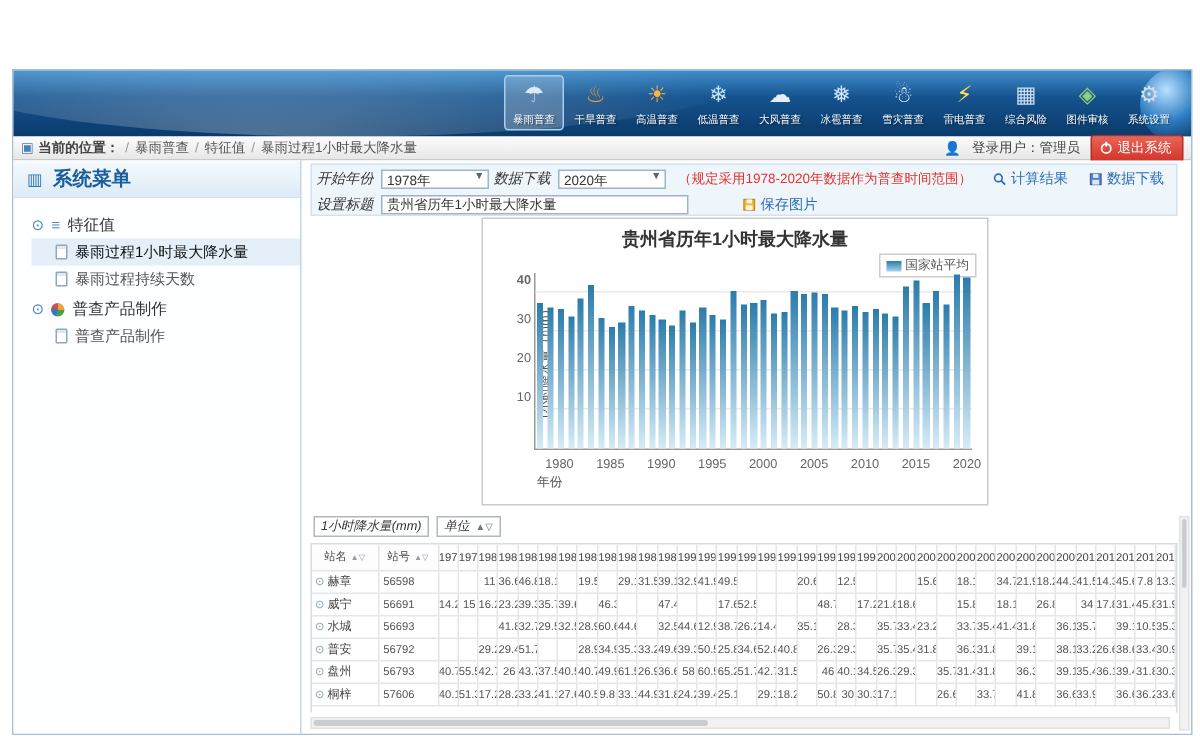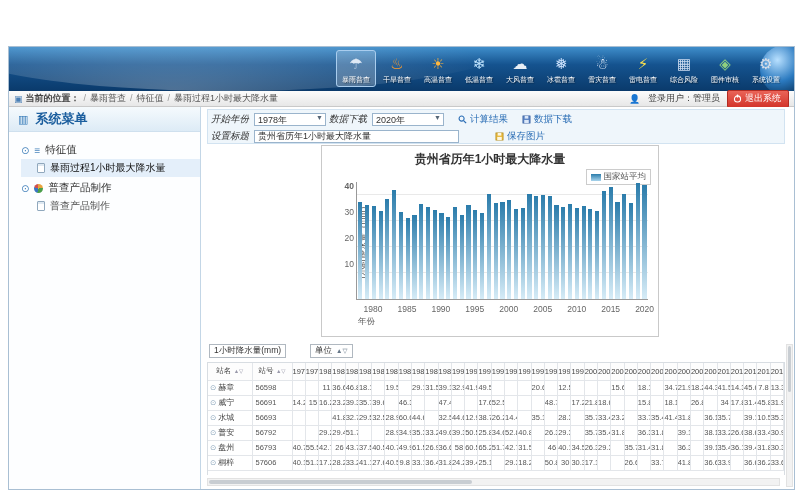--- a/index.html
+++ b/index.html
@@ -86,21 +86,21 @@
   .gridline { position:absolute; left:0; right:0; height:1px; background:#e9e9e9; }
   .ytick { position:absolute; left:-17px; width:14px; text-align:right; font-size:8.5px; color:#666; transform:translateY(-4px); }
   .bar { position:absolute; bottom:0; background:linear-gradient(#2b7cab,#d6ecf7); }
   .xtick { position:absolute; top:2px; font-size:8.5px; color:#666; transform:translateX(-50%); }
   #xlabels { position:absolute; left:34px; right:10px; bottom:22px; height:12px; }
   #x-axis-name { position:absolute; left:36px; bottom:8px; font-size:8.5px; color:#555; }
   #y-axis-name { position:absolute; left:-23px; top:50%; font-size:8.5px; color:#555;
     transform:translateY(-50%) rotate(-90deg); white-space:nowrap; transform-origin:center; margin-left:26px; }
 
   
-  #table-controls { position:absolute; left:7px; top:237px; display:flex; gap:24px; }
+  #table-controls { position:absolute; left:7px; top:237px; display:flex; gap:5px;font-style:italic; }
   .tctrl { height:14px; background:#fff; border:1px solid #b0b8c0; font-size:8.5px; color:#333;
     display:flex; align-items:center; gap:4px; padding:0 4px; cursor:pointer; }
   .tctrl .arrow { font-size:6.5px; color:#678; }
   #grid-wrap { position:absolute; left:5px; right:9px; top:255px; bottom:14px; overflow:hidden;
     border:1px solid #d8dde2; border-bottom:none; }
   table { border-collapse:collapse; table-layout:fixed; width:100%; }
   th,td { border-right:1px solid #e3e6ea; border-bottom:1px solid #e3e6ea; overflow:hidden; white-space:nowrap; }
   th { height:17px; font-size:7.5px; font-weight:normal; color:#444; background:#fdfdfd; text-align:center; }
   th.sortable span.sorticons { font-size:5.5px; color:#99a; margin-left:1px; }
   td { height:15px; font-size:7.5px; color:#555; text-align:right; padding-right:1px; }
@@ -201,20 +201,24 @@
         <div class="sb-group">
           <div class="sb-group-row">
             <span class="toggle-icon">⊙</span>
             <span class="list-icon">≡</span>
             <span>特征值</span>
           </div>
           <div class="sb-item active">
             <span class="page-icon"></span>
             <span>暴雨过程1小时最大降水量</span>
           </div>
+          <div class="sb-item">
+            <span class="page-icon"></span>
+            <span>暴雨过程持续天数</span>
+          </div>
         </div>
         <div class="sb-group">
           <div class="sb-group-row">
             <span class="toggle-icon">⊙</span>
             <span class="pie-icon"></span>
             <span>普查产品制作</span>
           </div>
           <div class="sb-item">
             <span class="page-icon"></span>
             <span>普查产品制作</span>
@@ -230,20 +234,21 @@
         <span class="flabel">开始年份</span>
         <span class="fselect">
           <span>1978年</span>
           <span class="arrow">▼</span>
         </span>
         <span class="flabel">数据下载</span>
         <span class="fselect">
           <span>2020年</span>
           <span class="arrow">▼</span>
         </span>
+        <span id="filter-note">（规定采用1978-2020年数据作为普查时间范围）</span>
         <span class="flink">
           <svg class="mini" viewBox="0 0 10 10">
             <circle cx="4" cy="4" r="2.8" fill="none" stroke="#2a6db5" stroke-width="1.2"></circle>
             <line x1="6.2" y1="6.2" x2="9" y2="9" stroke="#2a6db5" stroke-width="1.4"></line>
           </svg>
           <span>计算结果</span>
         </span>
         <span class="flink">
           <svg class="mini" viewBox="0 0 10 10">
             <rect x="1" y="1" width="8" height="8" fill="#5b84c4" stroke="#3a5f9e" stroke-width="0.8"></rect>
@@ -649,21 +654,21 @@
               <td>40.1</td>
               <td>51.3</td>
               <td>17.2</td>
               <td>28.2</td>
               <td>33.2</td>
               <td>41.1</td>
               <td>27.6</td>
               <td>40.5</td>
               <td>9.8</td>
               <td>33.1</td>
-              <td>36.4</td>
+              <td>44.9</td>
               <td>31.8</td>
               <td>24.2</td>
               <td>39.4</td>
               <td>25.1</td>
               <td></td>
               <td>29.3</td>
               <td>18.2</td>
               <td></td>
               <td>50.8</td>
               <td>30</td>

